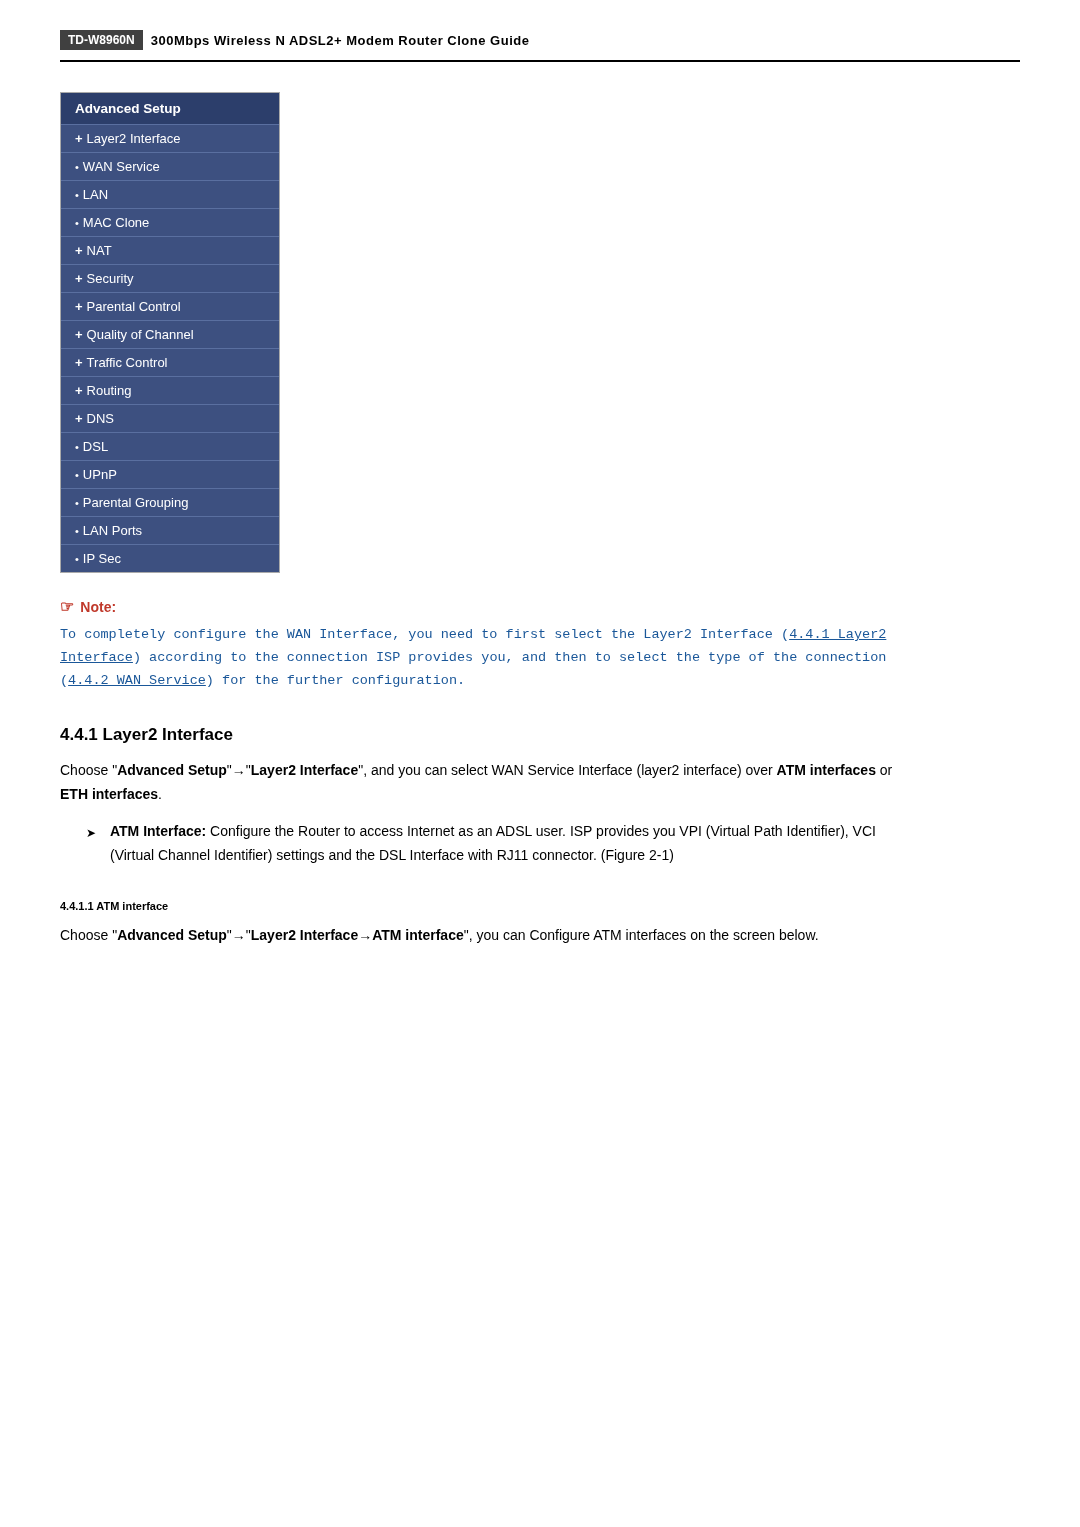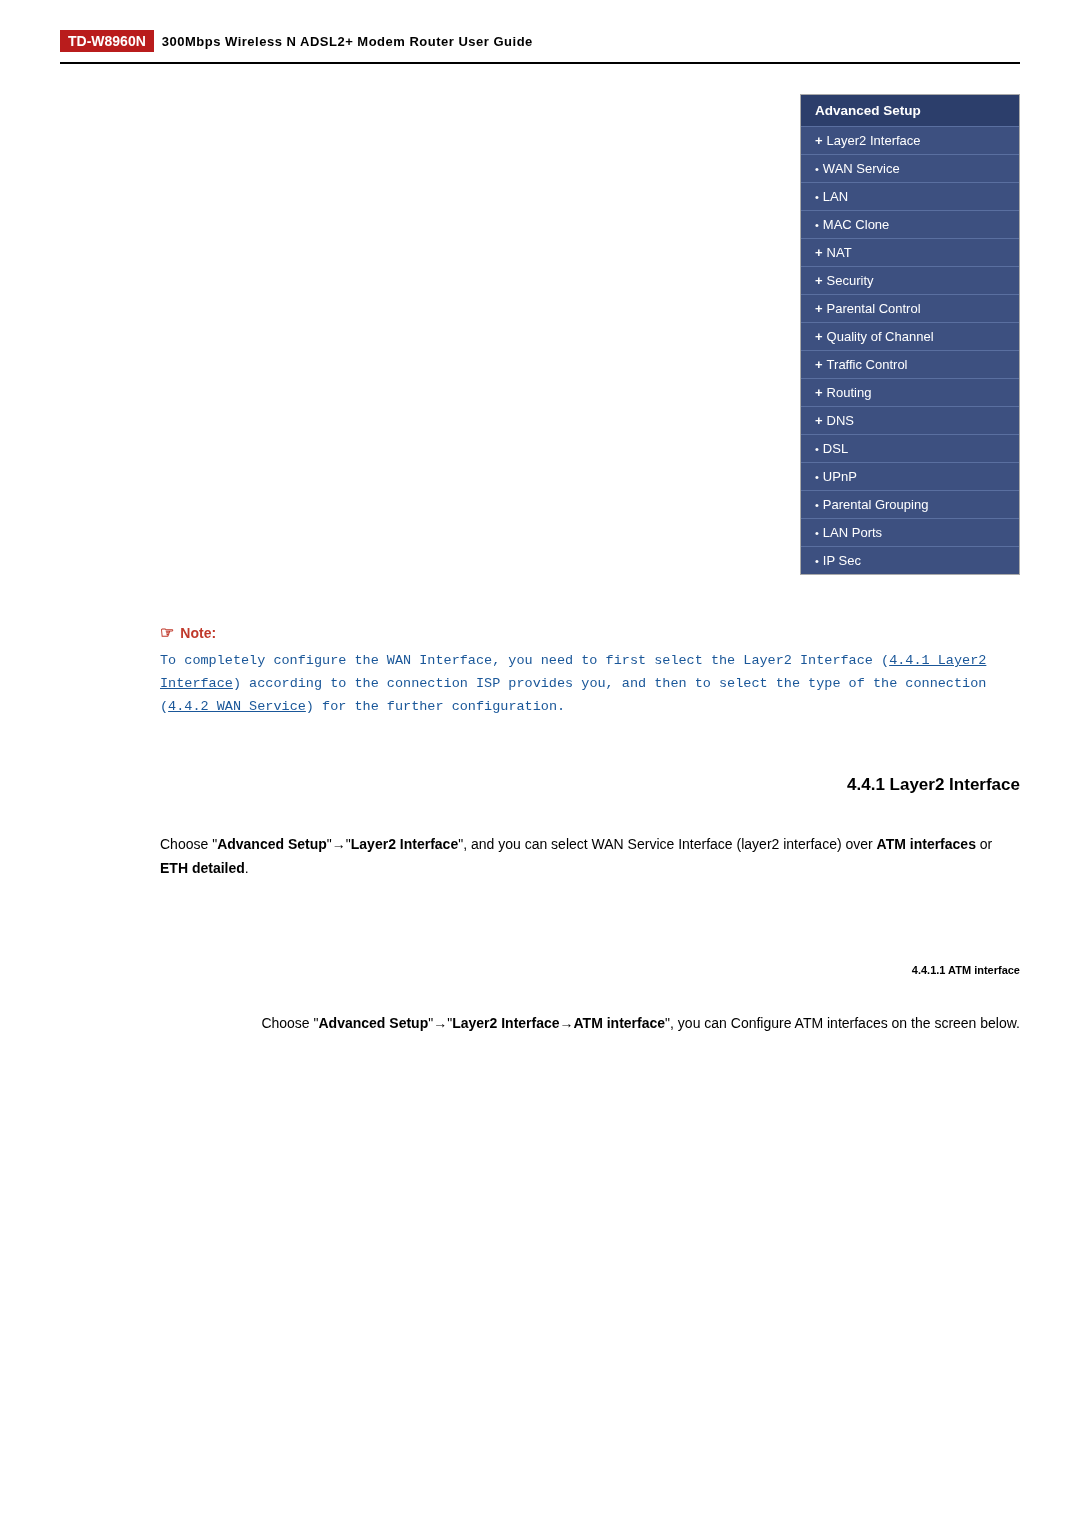--- a/index.html
+++ b/index.html
@@ -27,40 +27,39 @@
     
     .header {
       display: flex;
       align-items: center;
       border-bottom: 2px solid #000;
       padding-bottom: 10px;
       margin-bottom: 30px;
     }
 
     .header-model {
-      background: #b91c1c;
+      background: #404040;
       color: #fff;
       font-weight: bold;
-      font-size: 14px;
+      font-size: 12px;
       padding: 3px 8px;
       margin-right: 8px;
     }
 
     .header-title {
       font-weight: bold;
       font-size: 13px;
       letter-spacing: 0.5px;
     }
 
     
     .content-area {
       display: flex;
       flex-direction: column;
-      align-items: flex-end;
-      gap: 24px;
+      align-items: flex-start;
     }
 
     
     .sidebar-menu {
       width: 220px;
       border: 1px solid #aaa;
       margin-bottom: 24px;
     }
 
     .menu-header {
@@ -194,21 +193,21 @@
       margin-top: 40px;
     }
   </style>
 </head>
 <body>
 
 <div class="page-container">
 
   <div class="header">
     <span class="header-model">TD-W8960N</span>
-    <span class="header-title">300Mbps  Wireless  N  ADSL2+  Modem  Router  User  Guide</span>
+    <span class="header-title">300Mbps  Wireless  N  ADSL2+  Modem  Router  Clone  Guide</span>
   </div>
 
   <div class="content-area">
 
     <div class="sidebar-menu">
       <div class="menu-header">Advanced Setup</div>
 
       <div class="menu-item">
         <span class="plus">+</span>
         <span>Layer2 Interface</span>
@@ -284,24 +283,27 @@
       <p class="note-text">
         To completely configure the WAN Interface, you need to first select the Layer2 Interface (<a href="#">4.4.1 Layer2 Interface</a>) according to the connection ISP provides you, and then to select the type of the connection (<a href="#">4.4.2 WAN Service</a>) for the further configuration.
       </p>
     </div>
 
     <h2 class="section-heading">
       <span>4.4.1   Layer2 Interface</span>
     </h2>
 
     <p class="body-paragraph">
-      Choose "<strong>Advanced Setup</strong>"→"<strong>Layer2 Interface</strong>", and you can select WAN Service Interface (layer2 interface) over <strong>ATM interfaces</strong> or <strong>ETH detailed</strong>.
+      Choose "<strong>Advanced Setup</strong>"→"<strong>Layer2 Interface</strong>", and you can select WAN Service Interface (layer2 interface) over <strong>ATM interfaces</strong> or <strong>ETH interfaces</strong>.
     </p>
 
     <ul class="bullet-list">
+      <li>
+        <span class="bold-term">ATM Interface:</span> Configure the Router to access Internet as an ADSL user. ISP provides you VPI (Virtual Path Identifier), VCI (Virtual Channel Identifier) settings and the DSL Interface with RJ11 connector. (Figure 2-1)
+      </li>
     </ul>
 
     <h3 class="sub-section-heading">
       <span>4.4.1.1   ATM interface</span>
     </h3>
 
     <p class="body-paragraph">
       Choose "<strong>Advanced Setup</strong>"→"<strong>Layer2 Interface→ATM  interface</strong>", you can Configure ATM interfaces on the screen below.
     </p>
 

